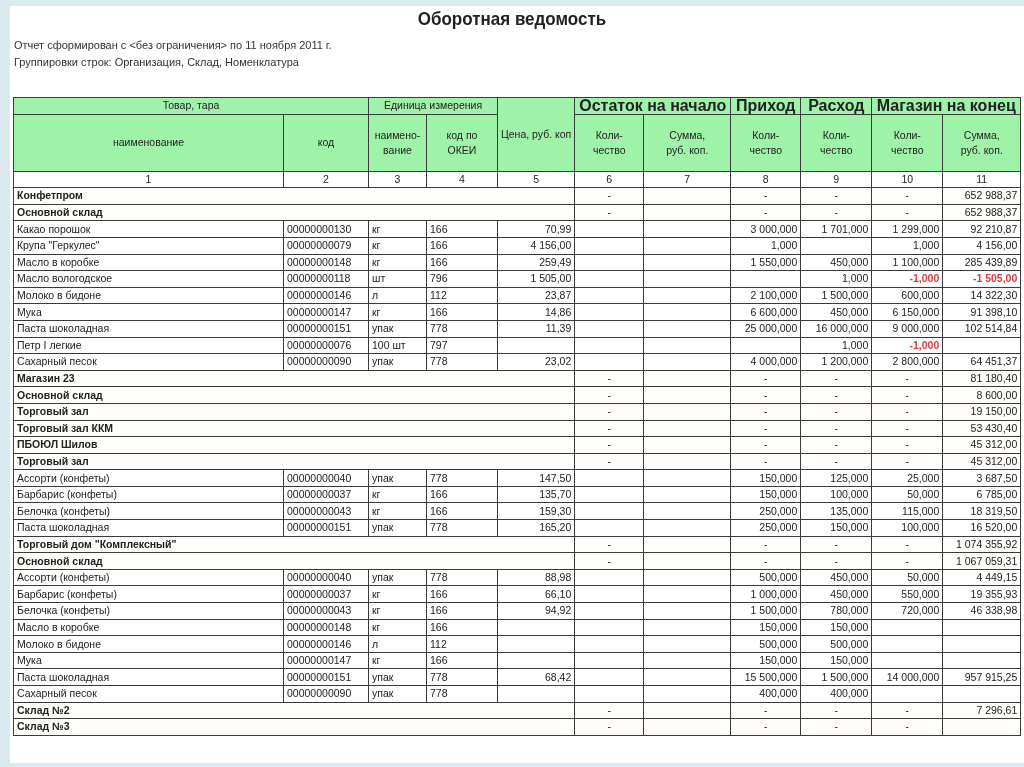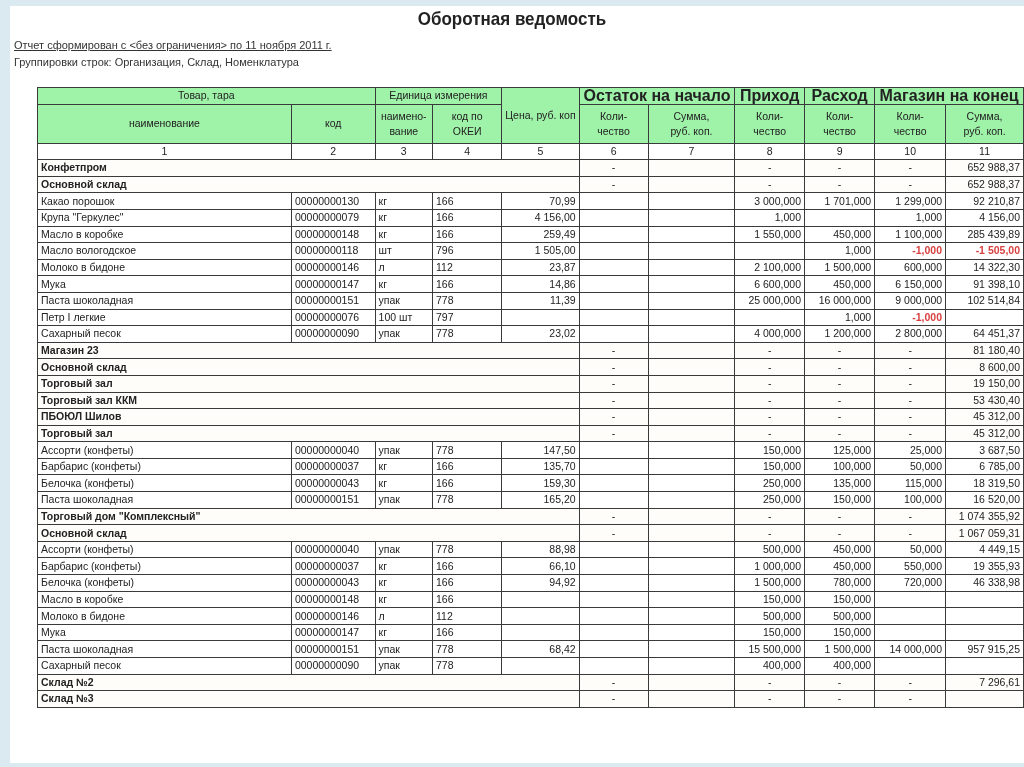--- a/index.html
+++ b/index.html
@@ -12,26 +12,26 @@
   .page {
     position:absolute; left:10px; top:6px; width:1014px; height:757px;
     background:#ffffff;
   }
   .title {
     position:absolute; left:0; width:1024px; top:10px; text-align:center;
     font-size:17px; font-weight:bold; color:#222;
     transform:scaleY(1.08);
   }
   .meta { position:absolute; left:14px; font-size:11px; color:#333; }
-  .meta1 { top:39px;text-decoration:underline; }
+  .meta1 { top:39px; }
   .meta2 { top:56px; }
   table.report {
-    position:absolute; left:13px; top:87px;
+    position:absolute; left:13px; top:97px;
     border-collapse:collapse; table-layout:fixed;
-    font-size:10.5px; color:#222;margin-left:24px;
+    font-size:10.5px; color:#222;
   }
   table.report td, table.report th {
     border:1px solid #3a3a3a; padding:0 3px; white-space:nowrap; overflow:hidden;
     line-height:15px; height:15.6px;
   }
   th { font-weight:normal; }
   .hdr th { background:#9ff3a8; text-align:center; vertical-align:middle; }
   .hdr1 th { height:34px; }
   .hdr1 th.bold { font-weight:bold; font-size:16px; }
   .hdr2 th { height:32px; line-height:13px; }
@@ -74,21 +74,21 @@
       <th rowspan="2" style="line-height:14px;"><span>Цена, руб. коп</span></th>
       <th colspan="2" class="bold">Остаток на начало</th>
       <th class="bold">Приход</th>
       <th class="bold">Расход</th>
       <th colspan="2" class="bold">Магазин на конец</th>
     </tr>
     <tr class="hdr hdr2">
       <th>наименование</th>
       <th>код</th>
       <th style="white-space:normal">наимено-вание</th>
-      <th style="white-space:normal;padding:4px 12px">код по ОКЕИ</th>
+      <th style="white-space:normal;padding:13px 12px">код по ОКЕИ</th>
       <th style="white-space:normal;padding:0 14px">Коли-чество</th>
       <th style="white-space:normal;padding:0 14px">Сумма, руб. коп.</th>
       <th style="white-space:normal;padding:0 14px">Коли-чество</th>
       <th style="white-space:normal;padding:0 14px">Коли-чество</th>
       <th style="white-space:normal;padding:0 14px">Коли-чество</th>
       <th style="white-space:normal;padding:0 12px">Сумма, руб. коп.</th>
     </tr>
     <tr class="hdr hdr3">
       <th>1</th>
       <th>2</th>

